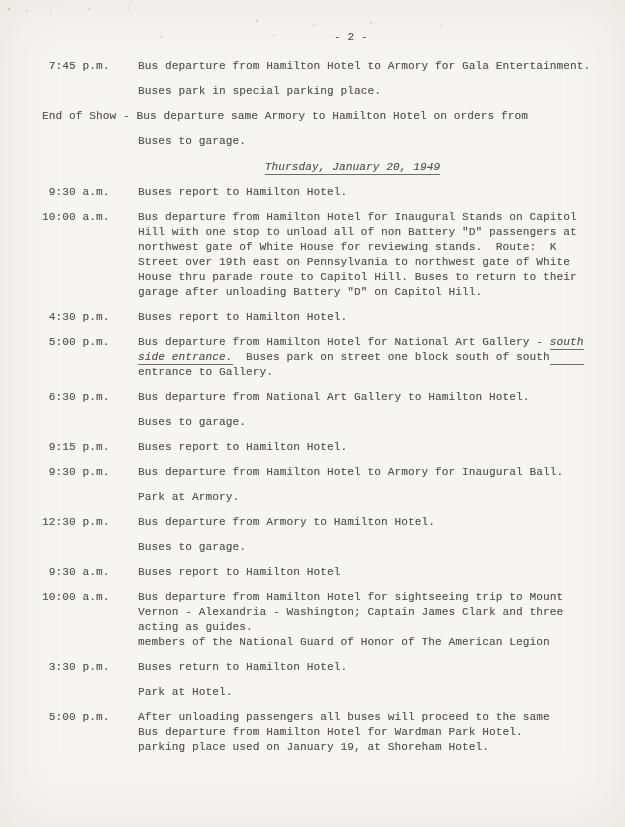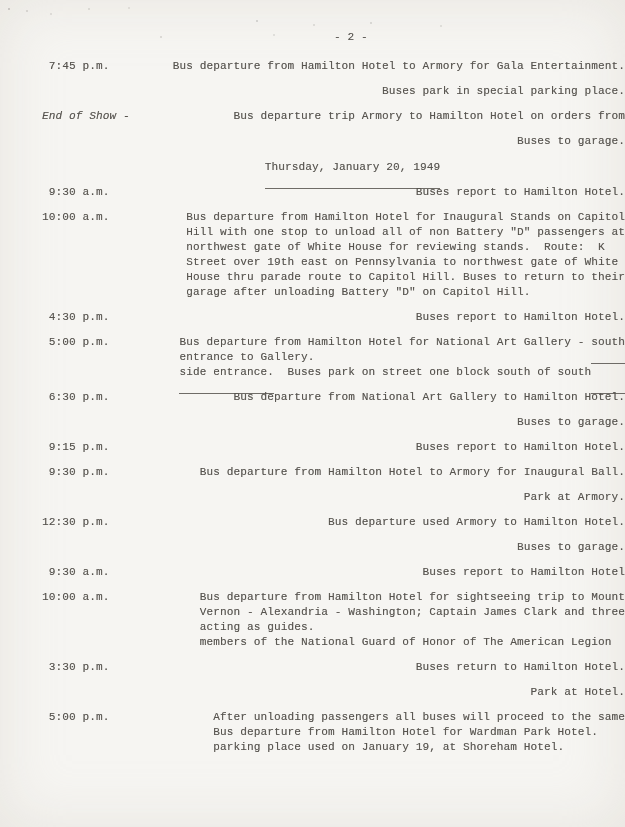--- a/index.html
+++ b/index.html
@@ -23,30 +23,30 @@
     margin-bottom:14px;
     line-height:15px;
     white-space:pre;
   }
   .section-heading{
     text-align:center;
     padding-left:38px;
     margin-bottom:10px;
     line-height:16px;
   }
-  .entry{display:flex;margin-bottom:10px;justify-content:space-between;}
+  .entry{display:flex;margin-bottom:10px;}
   .time{
     flex:0 0 96px;
     white-space:pre;
     line-height:15px;
   }
-  .entry.wide .time{flex:0 0 auto;font-style:italic;}
+  .entry.wide .time{flex:0 0 auto;}
   .desc{white-space:pre;line-height:15px;}
   .line{line-height:15px;min-height:15px;}
-  .u{border-bottom:1px solid rgba(87,84,79,0.85);padding-bottom:15px;}
+  .u{border-bottom:1px solid rgba(87,84,79,0.85);padding-bottom:1px;font-style:italic;}
   .speck{
     position:absolute;left:8px;top:8px;
     width:2px;height:2px;border-radius:50%;
     background:rgba(110,108,104,0.38);
     box-shadow:
       18px 2px 0 rgba(110,108,104,0.25),
       42px 5px 0 rgba(110,108,104,0.20),
       80px 0 0 rgba(110,108,104,0.22),
       120px -1px 0 rgba(110,108,104,0.18),
       248px 12px 0 rgba(110,108,104,0.30),
@@ -68,42 +68,42 @@
         <div class="entry">
           <div class="time"> 7:45 p.m.</div>
           <div class="desc"><div class="line">Bus departure from Hamilton Hotel to Armory for Gala Entertainment.</div></div>
         </div>
         <div class="entry">
           <div class="time"></div>
           <div class="desc"><div class="line">Buses park in special parking place.</div></div>
         </div>
         <div class="entry wide">
           <div class="time">End of Show - </div>
-          <div class="desc"><div class="line">Bus departure trip Armory to Hamilton Hotel on orders from</div></div>
+          <div class="desc"><div class="line">Bus departure same Armory to Hamilton Hotel on orders from</div></div>
         </div>
         <div class="entry">
           <div class="time"></div>
           <div class="desc"><div class="line">Buses to garage.</div></div>
         </div>
         <div class="section-heading"><span class="u">Thursday, January 20, 1949</span></div>
         <div class="entry">
           <div class="time"> 9:30 a.m.</div>
           <div class="desc"><div class="line">Buses report to Hamilton Hotel.</div></div>
         </div>
         <div class="entry">
           <div class="time">10:00 a.m.</div>
           <div class="desc"><div class="line">Bus departure from Hamilton Hotel for Inaugural Stands on Capitol</div><div class="line">Hill with one stop to unload all of non Battery "D" passengers at</div><div class="line">northwest gate of White House for reviewing stands.  Route:  K</div><div class="line">Street over 19th east on Pennsylvania to northwest gate of White</div><div class="line">House thru parade route to Capitol Hill. Buses to return to their</div><div class="line">garage after unloading Battery "D" on Capitol Hill.</div></div>
         </div>
         <div class="entry">
           <div class="time"> 4:30 p.m.</div>
           <div class="desc"><div class="line">Buses report to Hamilton Hotel.</div></div>
         </div>
         <div class="entry">
           <div class="time"> 5:00 p.m.</div>
-          <div class="desc"><div class="line"><span>Bus departure from Hamilton Hotel for National Art Gallery - </span><span class="u">south</span></div><div class="line">entrance to Gallery.</div><div class="line"><span class="u">side entrance.</span><span>  Buses park on street one block south of south</span><span class="u">     </span></div></div>
+          <div class="desc"><div class="line"><span>Bus departure from Hamilton Hotel for National Art Gallery - </span><span class="u">south</span></div><div class="line"><span class="u">side entrance.</span><span>  Buses park on street one block south of south</span><span class="u">     </span></div><div class="line">entrance to Gallery.</div></div>
         </div>
         <div class="entry">
           <div class="time"> 6:30 p.m.</div>
           <div class="desc"><div class="line">Bus departure from National Art Gallery to Hamilton Hotel.</div></div>
         </div>
         <div class="entry">
           <div class="time"></div>
           <div class="desc"><div class="line">Buses to garage.</div></div>
         </div>
         <div class="entry">
@@ -113,21 +113,21 @@
         <div class="entry">
           <div class="time"> 9:30 p.m.</div>
           <div class="desc"><div class="line">Bus departure from Hamilton Hotel to Armory for Inaugural Ball.</div></div>
         </div>
         <div class="entry">
           <div class="time"></div>
           <div class="desc"><div class="line">Park at Armory.</div></div>
         </div>
         <div class="entry">
           <div class="time">12:30 p.m.</div>
-          <div class="desc"><div class="line">Bus departure used Armory to Hamilton Hotel.</div></div>
+          <div class="desc"><div class="line">Bus departure from Armory to Hamilton Hotel.</div></div>
         </div>
         <div class="entry">
           <div class="time"></div>
           <div class="desc"><div class="line">Buses to garage.</div></div>
         </div>
         <div class="entry">
           <div class="time"> 9:30 a.m.</div>
           <div class="desc"><div class="line">Buses report to Hamilton Hotel</div></div>
         </div>
         <div class="entry">

